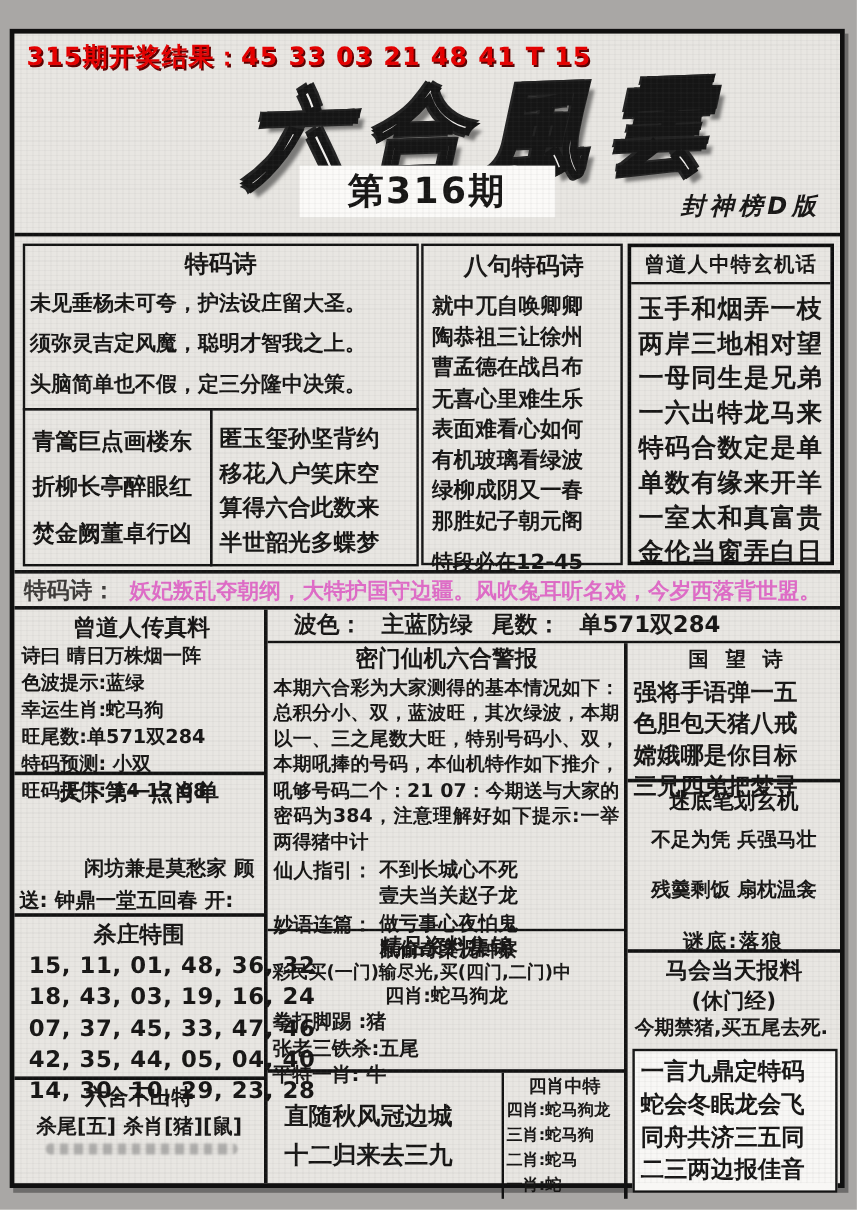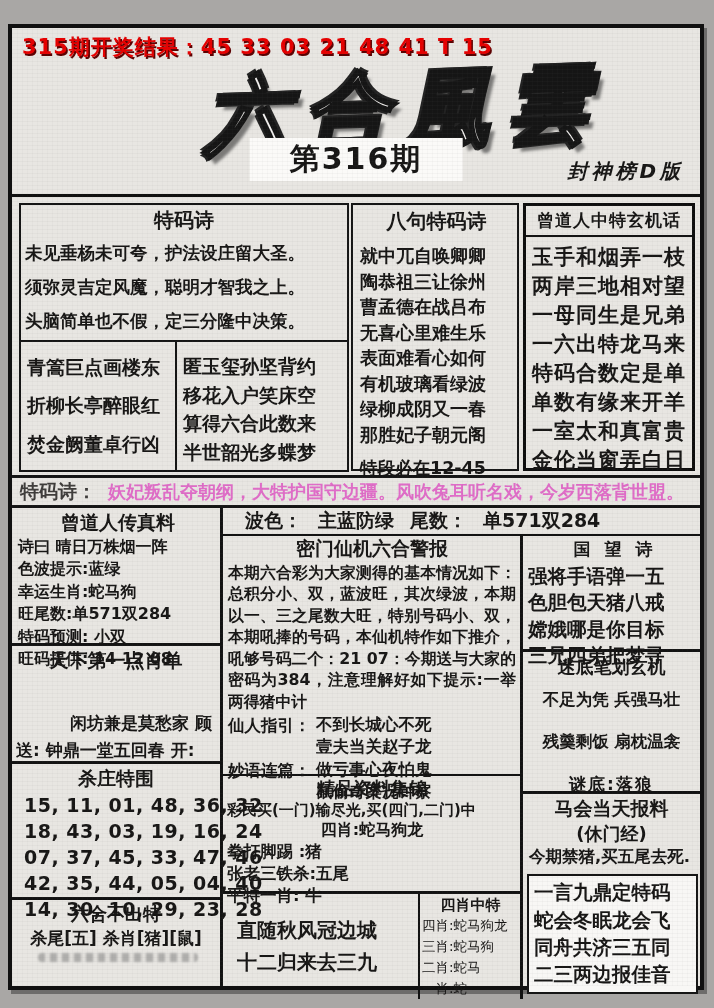--- a/index.html
+++ b/index.html
@@ -105,21 +105,21 @@
   .jingpin { height:118px; border-bottom:3px solid #121212; padding:0 3px 0 4px; }
   .jp-title { text-align:center; font-size:18.5px; font-weight:bold; }
   .jp-l1 { font-size:15px; font-weight:bold; white-space:nowrap; }
   .jp-l2 { font-size:16px; font-weight:bold; text-align:center; }
   .jp-row { font-size:16.5px; font-weight:bold; line-height:1.33; white-space:nowrap; }
   .mid-bottom { flex:1; display:flex; }
   .poem-cell { flex:1; border-right:2px solid #121212; display:flex; flex-direction:column; justify-content:center; padding-left:14px; gap:5px; }
   .poem-cell div { font-size:20px; font-weight:bold; white-space:nowrap; }
   .sixiao-cell { width:100px; padding:2px 1px 0 2px; }
   .sx-title { font-size:15px; font-weight:bold; text-align:center; }
-  .sx-row { font-size:13.5px; font-weight:normal; line-height:1.55; white-space:nowrap; }
+  .sx-row { font-size:13.5px; font-weight:bold; line-height:1.55; white-space:nowrap; }
 
   .right-col { width:177px; display:flex; flex-direction:column; }
   .guowang { height:116px; padding:0 2px 0 5px; }
   .gw-title { text-align:center; font-size:17px; font-weight:bold; letter-spacing:14px; padding-left:14px; margin:2px 0 3px; white-space:nowrap; }
   .gw-line { font-size:19.5px; font-weight:bold; line-height:1.35; white-space:nowrap; }
   .midi { height:142px; }
   .md-title { text-align:center; font-size:18px; font-weight:bold; margin:3px 0 10px; }
   .md-line { font-size:16.5px; font-weight:bold; text-align:center; margin-bottom:20px; white-space:nowrap; }
   .md-ans { font-size:17px; font-weight:bold; text-align:center; letter-spacing:2px; }
   .mahui { flex:1; border-bottom:none; padding:0 2px; }

